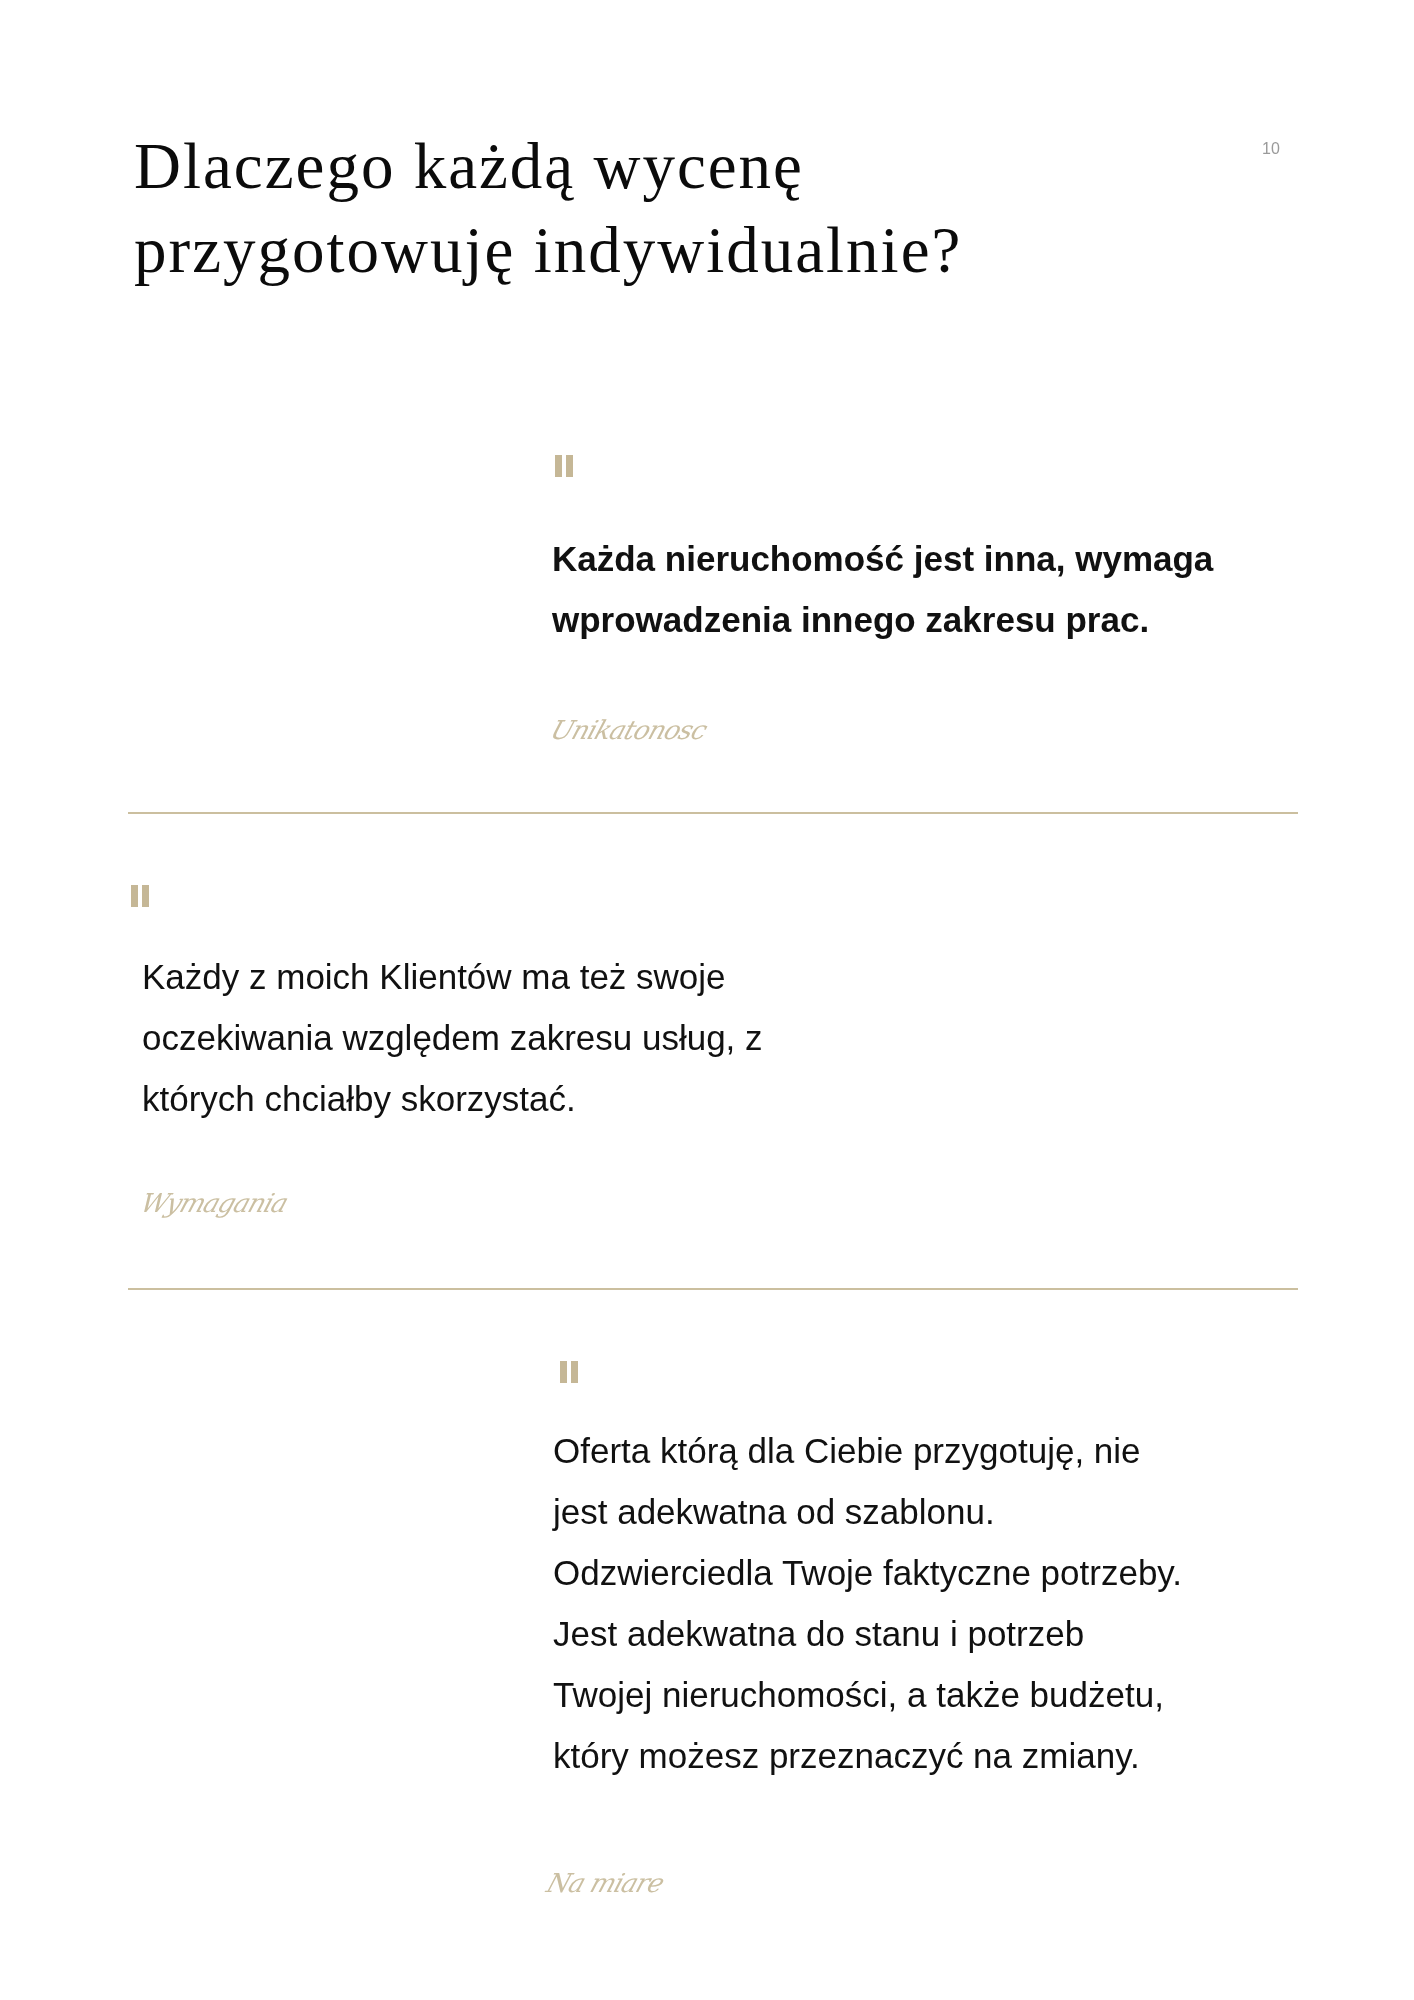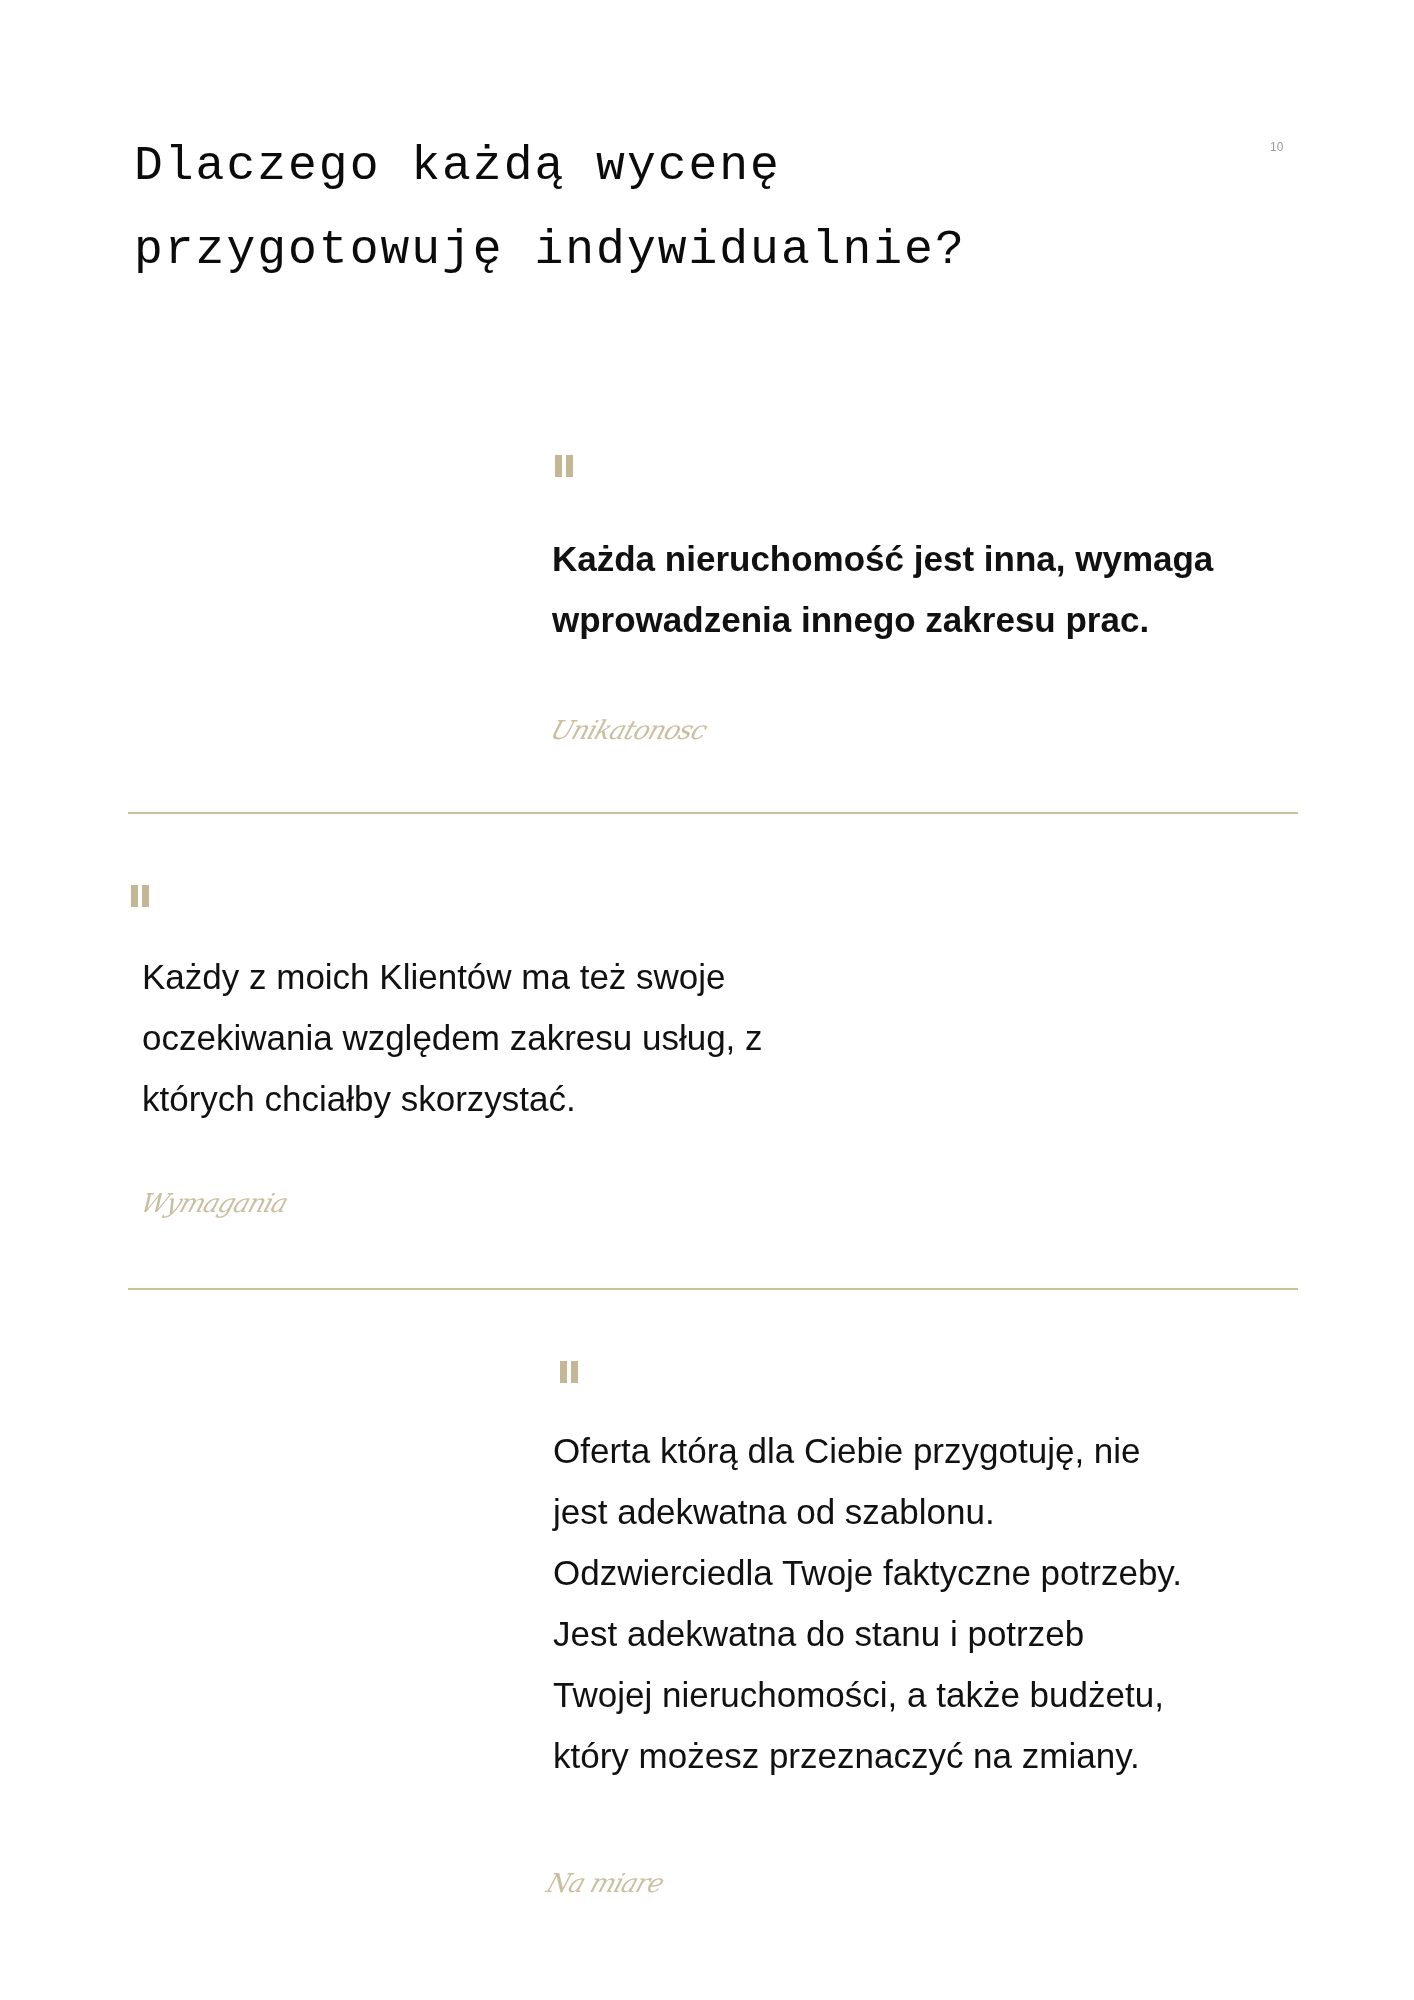--- a/index.html
+++ b/index.html
@@ -1,20 +1,20 @@
 <!DOCTYPE html>
 <html><head>
 <meta charset="utf-8">
 <style>
   html, body { margin:0; padding:0; background:#ffffff; }
   body { width:1414px; height:2000px; position:relative; overflow:hidden; font-family:"Liberation Sans", sans-serif; color:#111; }
   .abs { position:absolute; }
-  .title { left:134px; top:124px; font-family:Liberation Mono, monospace; font-weight:300; font-size:48px; line-height:84px; color:#0b0b0b; letter-spacing:2px; margin:0; }
+  .title { left:134px; top:124px; font-family:Liberation Serif, serif; font-weight:300; font-size:65px; line-height:84px; color:#0b0b0b; letter-spacing:2px; margin:0; }
   .title span { display:block; white-space:nowrap; }
-  .pagenum { left:1262px; top:140px; font-size:12px; color:#9a9a9a;margin-left:8px; }
+  .pagenum { left:1262px; top:140px; font-size:16px; color:#9a9a9a; }
   .quote { width:30px; height:24px; }
   .quote i { position:absolute; top:0; width:7px; height:22px; background:#c5b796; }
   .quote i.a { left:0; } .quote i.b { left:11px; }
   .para { font-size:35px; line-height:61px; color:#111; margin:0; }
   .para span { display:block; white-space:nowrap; }
   .script { font-family:"DejaVu Serif", serif; font-style:italic; font-size:26px; color:#c2b592; letter-spacing:-1px; transform:skewX(-18deg); font-weight:200; opacity:.85; }
   .divider { left:128px; width:1170px; height:2px; background:#cbbf9f; }
 </style>
 </head>
 <body>

